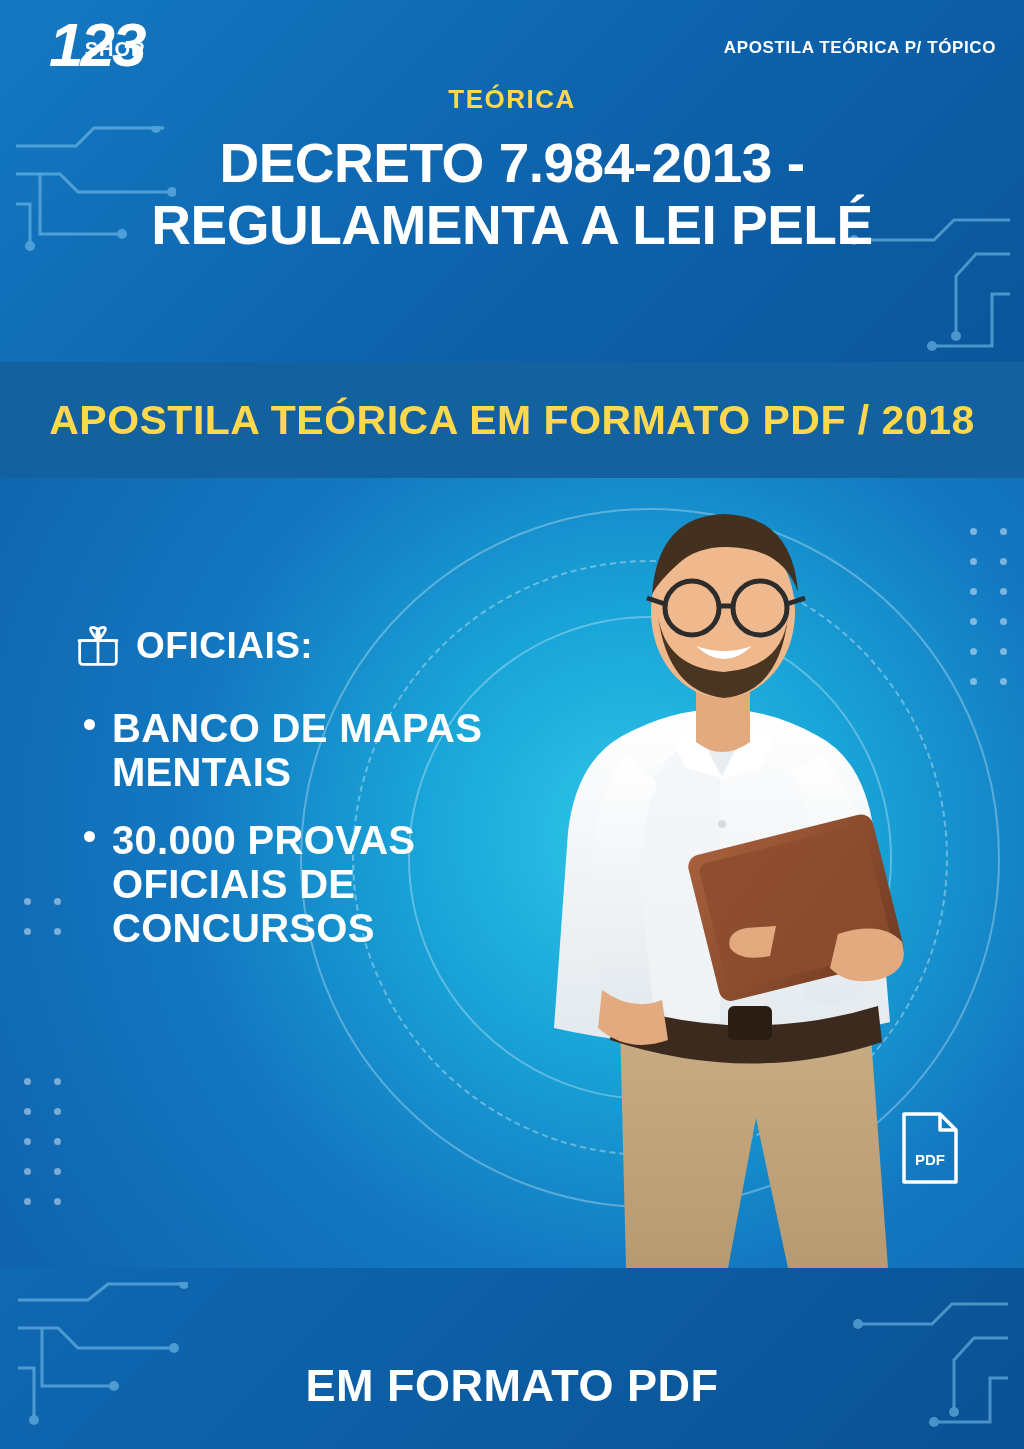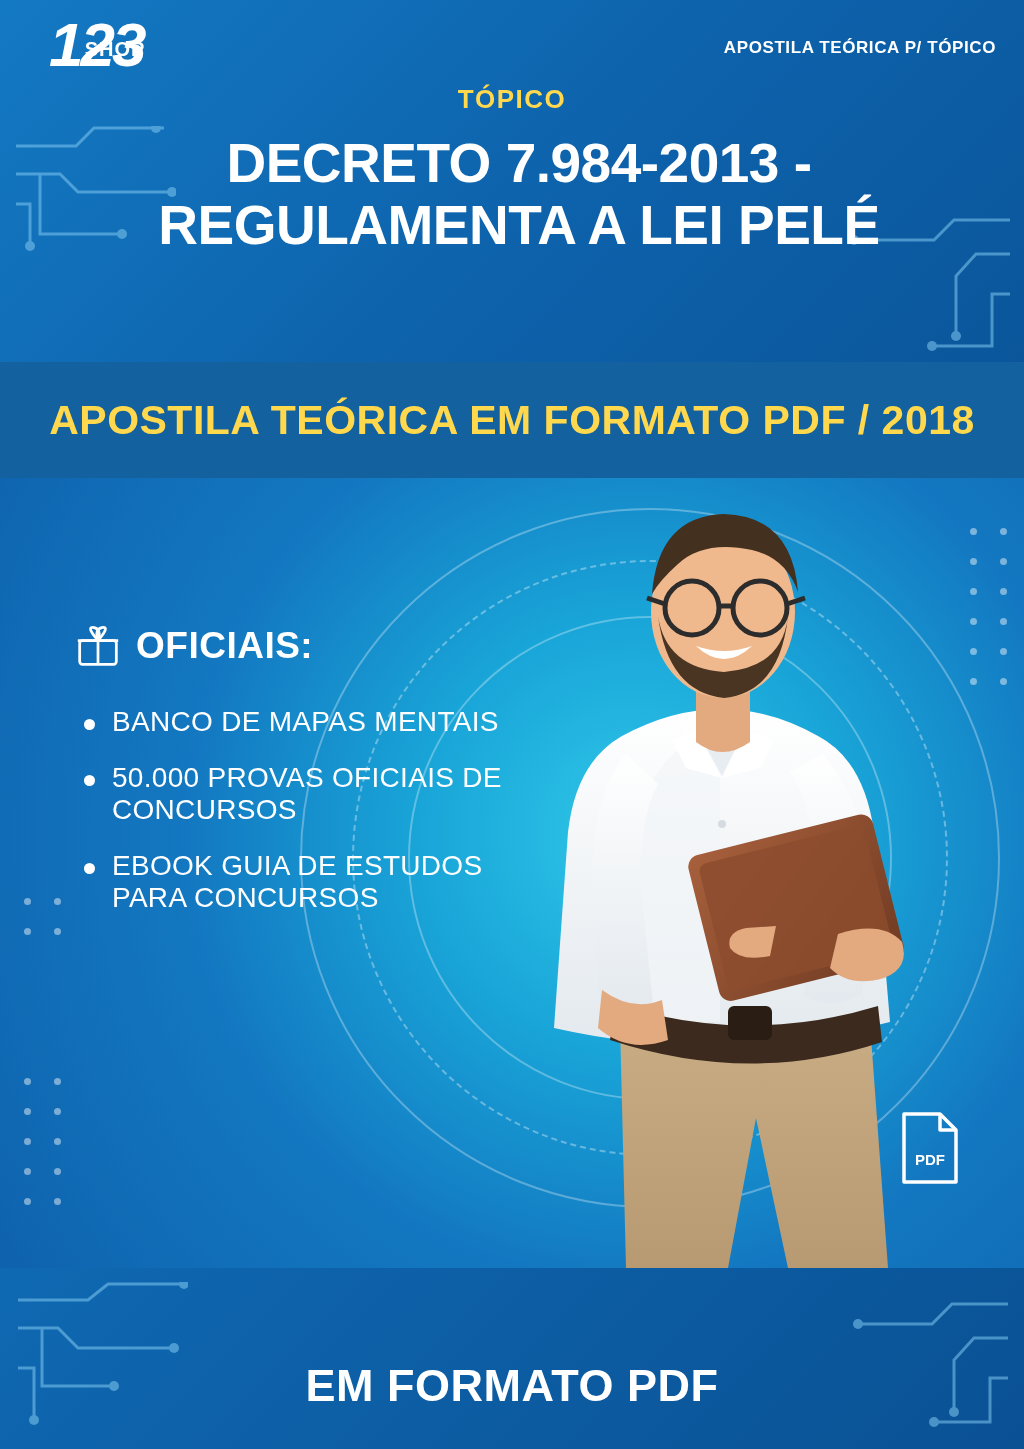--- a/index.html
+++ b/index.html
@@ -42,21 +42,20 @@
   .topico-label {
     position:absolute; top:84px; left:0; width:1024px;
     text-align:center; color:#ffd84d;
     font-size:26px; font-weight:bold; letter-spacing:1.5px;
   }
   .main-title {
     position:absolute; top:132px; left:40px; width:944px;
     text-align:center; color:#ffffff;
     font-size:55px; font-weight:bold; line-height:62px;
     letter-spacing:-.5px;
-    margin-left:7px;
   }
 
   
   .circuit { position:absolute; stroke:#7fc8f0; stroke-width:3; fill:none; opacity:.55; }
   .circuit circle { fill:#7fc8f0; stroke:none; }
 
   
   .band {
     position:absolute; top:362px; left:0; width:1024px; height:116px;
     background:#14619f;
@@ -92,21 +91,21 @@
     color:#ffffff; font-size:37px; font-weight:bold; letter-spacing:.5px;
   }
   .gift-icon { width:44px; height:44px; display:block; }
 
   .brindes-list {
     position:absolute; left:70px; top:228px; width:440px;
     color:#ffffff;
   }
   .brindes-list li {
     list-style:none; position:relative;
-    font-size:28px; font-weight:normal; line-height:32px;
+    font-size:40px; font-weight:bold; line-height:44px;
     margin-bottom:24px; padding-left:42px; letter-spacing:.3px;
   }
   .brindes-list li:before {
     content:""; position:absolute; left:14px; top:13px;
     width:11px; height:11px; border-radius:50%; background:#ffffff;
   }
 
   
   .person { position:absolute; left:470px; top:26px; width:560px; height:764px; }
 
@@ -151,21 +150,21 @@
       <circle cx="92" cy="136" r="5"></circle>
     </svg>
 
     <div class="logo">
       <span>123</span>
       <span class="shop">SHOP</span>
     </div>
 
     <div class="header-right">APOSTILA TEÓRICA P/ TÓPICO</div>
 
-    <div class="topico-label">TÓPICO</div>
+    <div class="topico-label">TEÓRICA</div>
 
     <div class="main-title">DECRETO 7.984-2013 - REGULAMENTA A LEI PELÉ</div>
   </div>
 
   <div class="band">
     <div class="band-text">APOSTILA TEÓRICA EM FORMATO PDF / 2018</div>
   </div>
 
   <div class="main">
 
@@ -271,22 +270,21 @@
         <path d="M2 18 h44" stroke="#ffffff" stroke-width="3" fill="none"></path>
         <path d="M24 18 v26" stroke="#ffffff" stroke-width="3" fill="none"></path>
         <path d="M24 18 q-14 -16 -4 -14 q8 2 4 14z" fill="none" stroke="#ffffff" stroke-width="3"></path>
         <path d="M24 18 q14 -16 4 -14 q-8 2 -4 14z" fill="none" stroke="#ffffff" stroke-width="3"></path>
       </svg>
       <span class="label">OFICIAIS:</span>
     </div>
 
     <ul class="brindes-list">
       <li>BANCO DE MAPAS MENTAIS</li>
-      <li>50.000 PROVAS OFICIAIS DE CONCURSOS</li>
-      <li>EBOOK GUIA DE ESTUDOS PARA CONCURSOS</li>
+      <li>30.000 PROVAS OFICIAIS DE CONCURSOS</li>
     </ul>
 
     <svg class="pdf-badge" viewBox="0 0 64 76">
       <path d="M6 4 h36 l16 16 v52 h-52z" fill="none" stroke="#ffffff" stroke-width="3.5" stroke-linejoin="round"></path>
       <path d="M42 4 v16 h16" fill="none" stroke="#ffffff" stroke-width="3.5" stroke-linejoin="round"></path>
       <text x="32" y="55" text-anchor="middle" font-family="Liberation Sans, sans-serif" font-size="15" font-weight="bold" fill="#ffffff">PDF</text>
     </svg>
   </div>
 
   <div class="footer">

